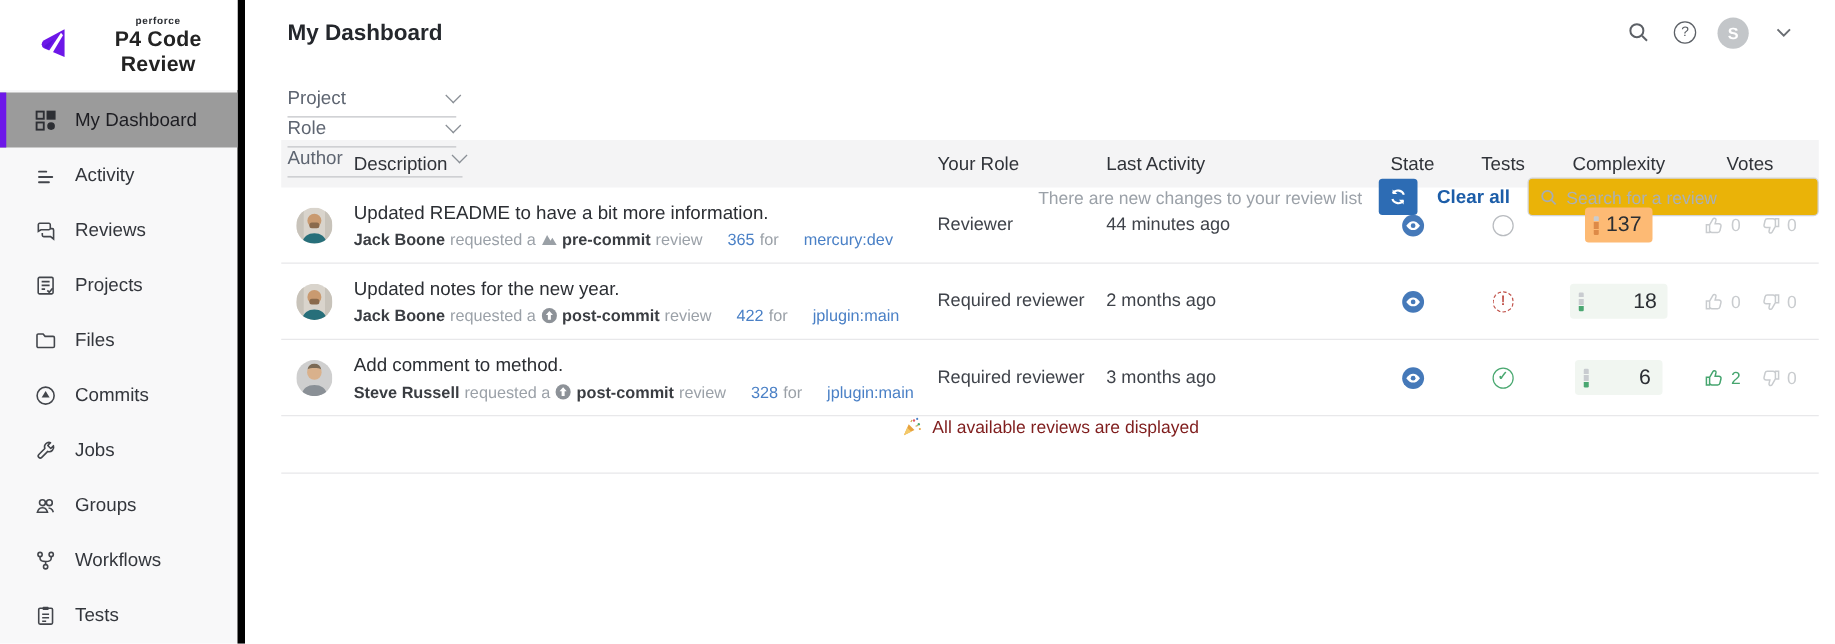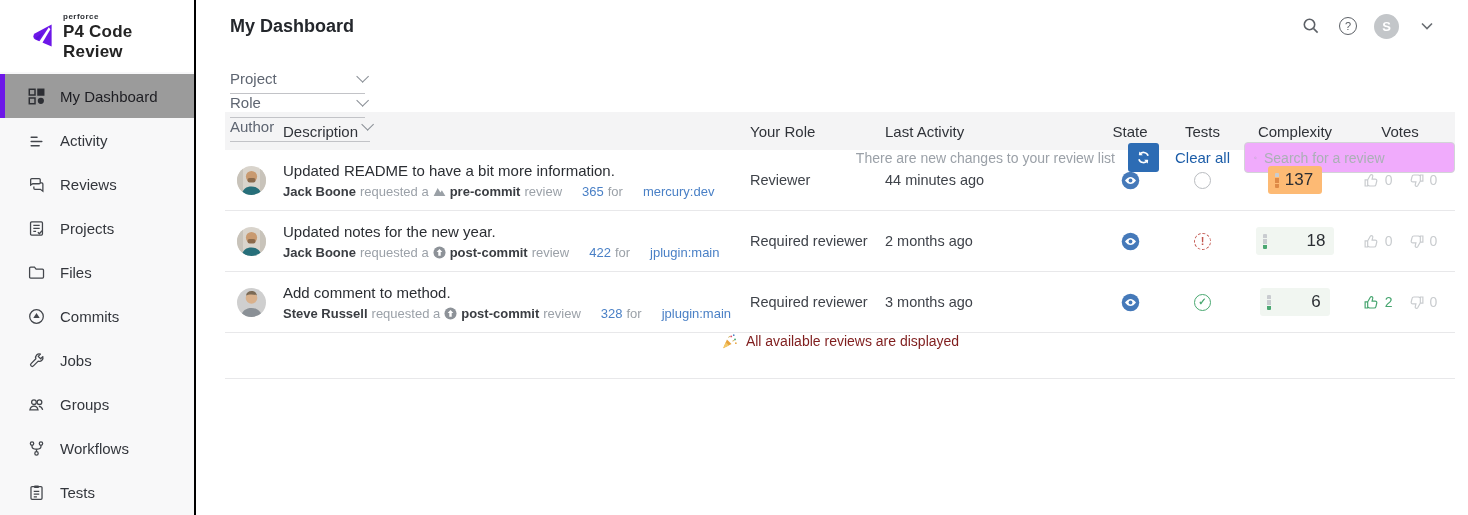--- a/index.html
+++ b/index.html
@@ -2,21 +2,21 @@
 <html><head>
 <meta charset="utf-8">
 <style>
   * { margin:0; padding:0; box-sizing:border-box; }
   html,body { width:1468px; height:515px; overflow:hidden; background:#fff;
     font-family:"Liberation Sans", sans-serif; color:#2b2e33; }
 
   .app { position:relative; width:1468px; height:515px; display:flex; }
 
   
-  .sidebar { width:196px; height:100%; background:#f8f8f9; border-right:2px solid #000000; flex:0 0 196px; }
+  .sidebar { width:196px; height:100%; background:#f8f8f9; border-right:6px solid #000000; flex:0 0 196px;text-align:center; }
   .logo { display:flex; align-items:center; gap:8px; padding:12px 0 10px 28px; background:#fff; }
   .logo-text { display:flex; flex-direction:column; }
   .logo-sup { font-size:8px; letter-spacing:.5px; color:#2b2e33; font-weight:bold; margin-bottom:1px; }
   .logo-name { font-size:17px; font-weight:bold; color:#232323; letter-spacing:.2px; }
   .nav { margin-top:2px; }
   .nav-item { display:flex; align-items:center; gap:15px; height:44px; padding-left:23px;
     font-size:15px; color:#33363c; cursor:pointer; border-left:5px solid transparent; }
   .nav-item svg { flex:0 0 17px; }
   .nav-item.active { background:#9b9b9b; border-left-color:#6d17e8; color:#1d1d22; }
 
@@ -35,23 +35,23 @@
   
   .filterbar { display:flex; padding:18px 13px 0 34px; height:46px;flex-direction:column; }
   .dropdown { width:135px; margin-right:20px; border-bottom:1px solid #c2c3c7; padding-bottom:6px;
     display:flex; align-items:center; justify-content:space-between; color:#5e6571; font-size:15px; cursor:pointer; }
   .chev { width:9px; height:9px; border-right:1.6px solid #8a8f96; border-bottom:1.6px solid #8a8f96;
     transform:rotate(45deg) translateY(-3px); }
   .filter-right { margin-left:auto; display:flex; align-items:center; }
   .notice-text { font-size:14px; color:#9ba1a8; margin-right:13px; }
   .refresh-btn { width:31px; height:29px; background:#2d6cb4; border:none; border-radius:3px;
     display:flex; align-items:center; justify-content:center; cursor:pointer; }
-  .clear-all { font-size:15px; font-weight:normal; color:#1c5da8; margin:0 14px 0 16px; cursor:pointer; }
-  .search-box { width:211px; height:31px; border:1px solid #d2d4d7; border-radius:4px;
-    display:flex; align-items:center; padding:0 9px; gap:7px; background:#f0abfc; }
+  .clear-all { font-size:15px; font-weight:bold; color:#1c5da8; margin:0 14px 0 16px; cursor:pointer; }
+  .search-box { width:233px; height:31px; border:1px solid #d2d4d7; border-radius:4px;
+    display:flex; align-items:center; padding:0 9px; gap:7px; background:#eab308; }
   .search-box input { border:none; outline:none; flex:1; font-size:14px; color:#43464c;
     font-family:"Liberation Sans", sans-serif; background:transparent; }
   .search-box input::placeholder { color:#aab0b6; }
 
   
   .table { margin:14px 13px 0 29px; width:1230px; }
   .trow { display:grid; grid-template-columns:510px 150px 215px 60px 85px 100px 1fr; align-items:center; }
   .thead { height:38px; background:#f4f4f5; color:#303339; font-size:15px; }
   .thead .h-desc { padding-left:58px; }
   .thead .h-role { padding-left:15px; }

